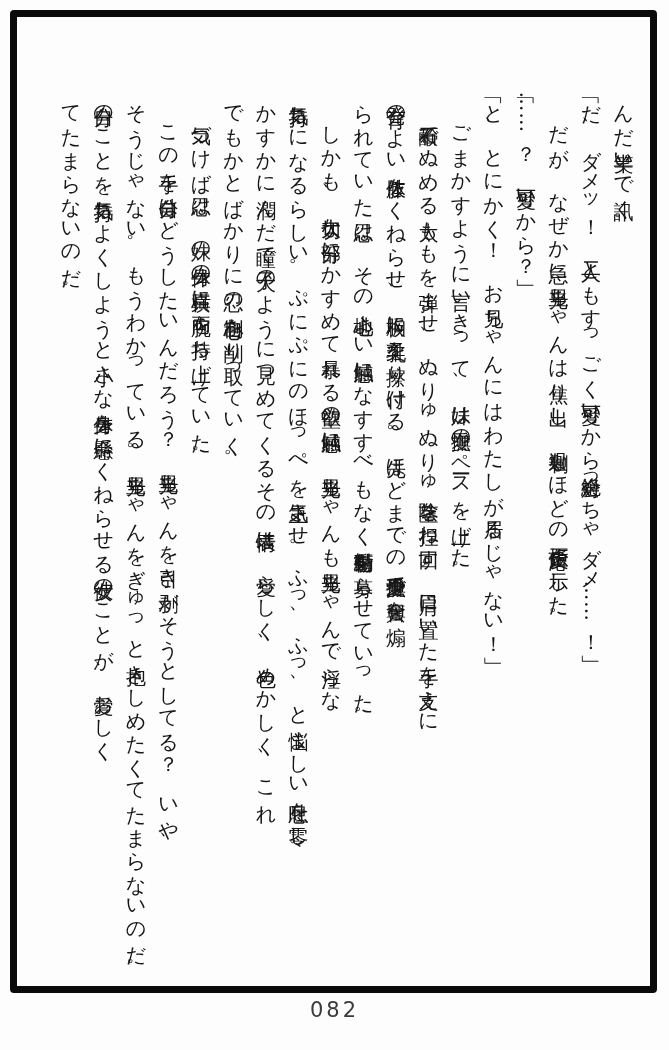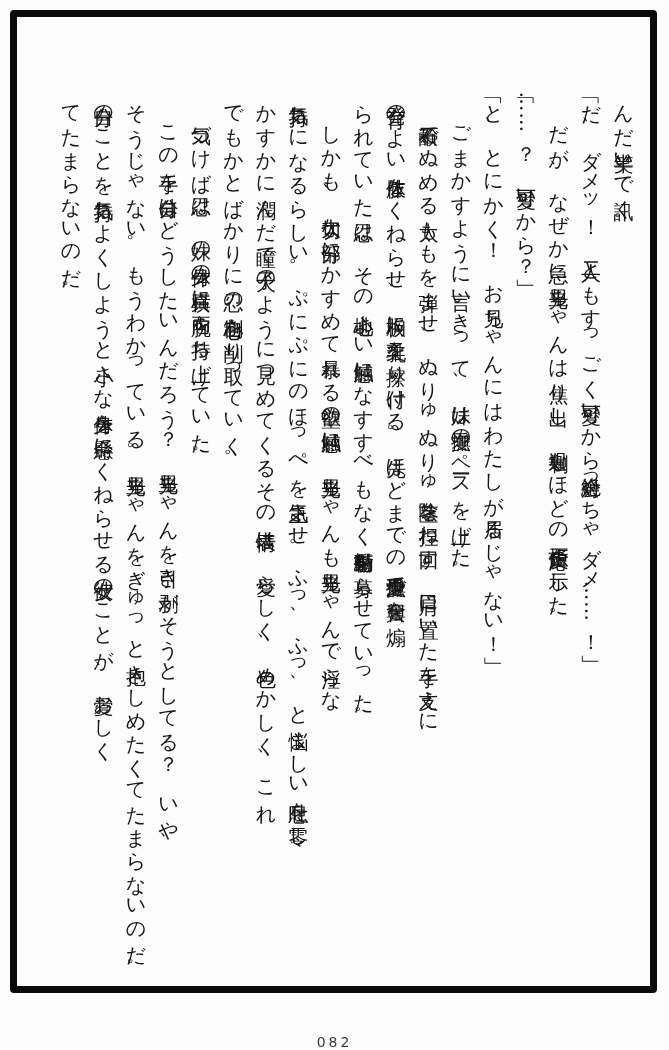--- a/index.html
+++ b/index.html
@@ -37,24 +37,24 @@
     line-height: 32.5px;
     letter-spacing: 0.6px;
     color: #161616;
     white-space: nowrap;
   }
   .line {
     
   }
   .page-number {
     position: absolute;
-    bottom: 0;
+    bottom: 28px;
     left: 50%;
     transform: translateX(-50%);
-    font-size: 14px;
+    font-size: 21px;
     letter-spacing: 3px;
     color: #3a3a3a;
     font-family: "DejaVu Sans", "Liberation Sans", sans-serif;
   }
 </style>
 </head>
 <body>
 
 <div class="page">
   <div class="frame">

